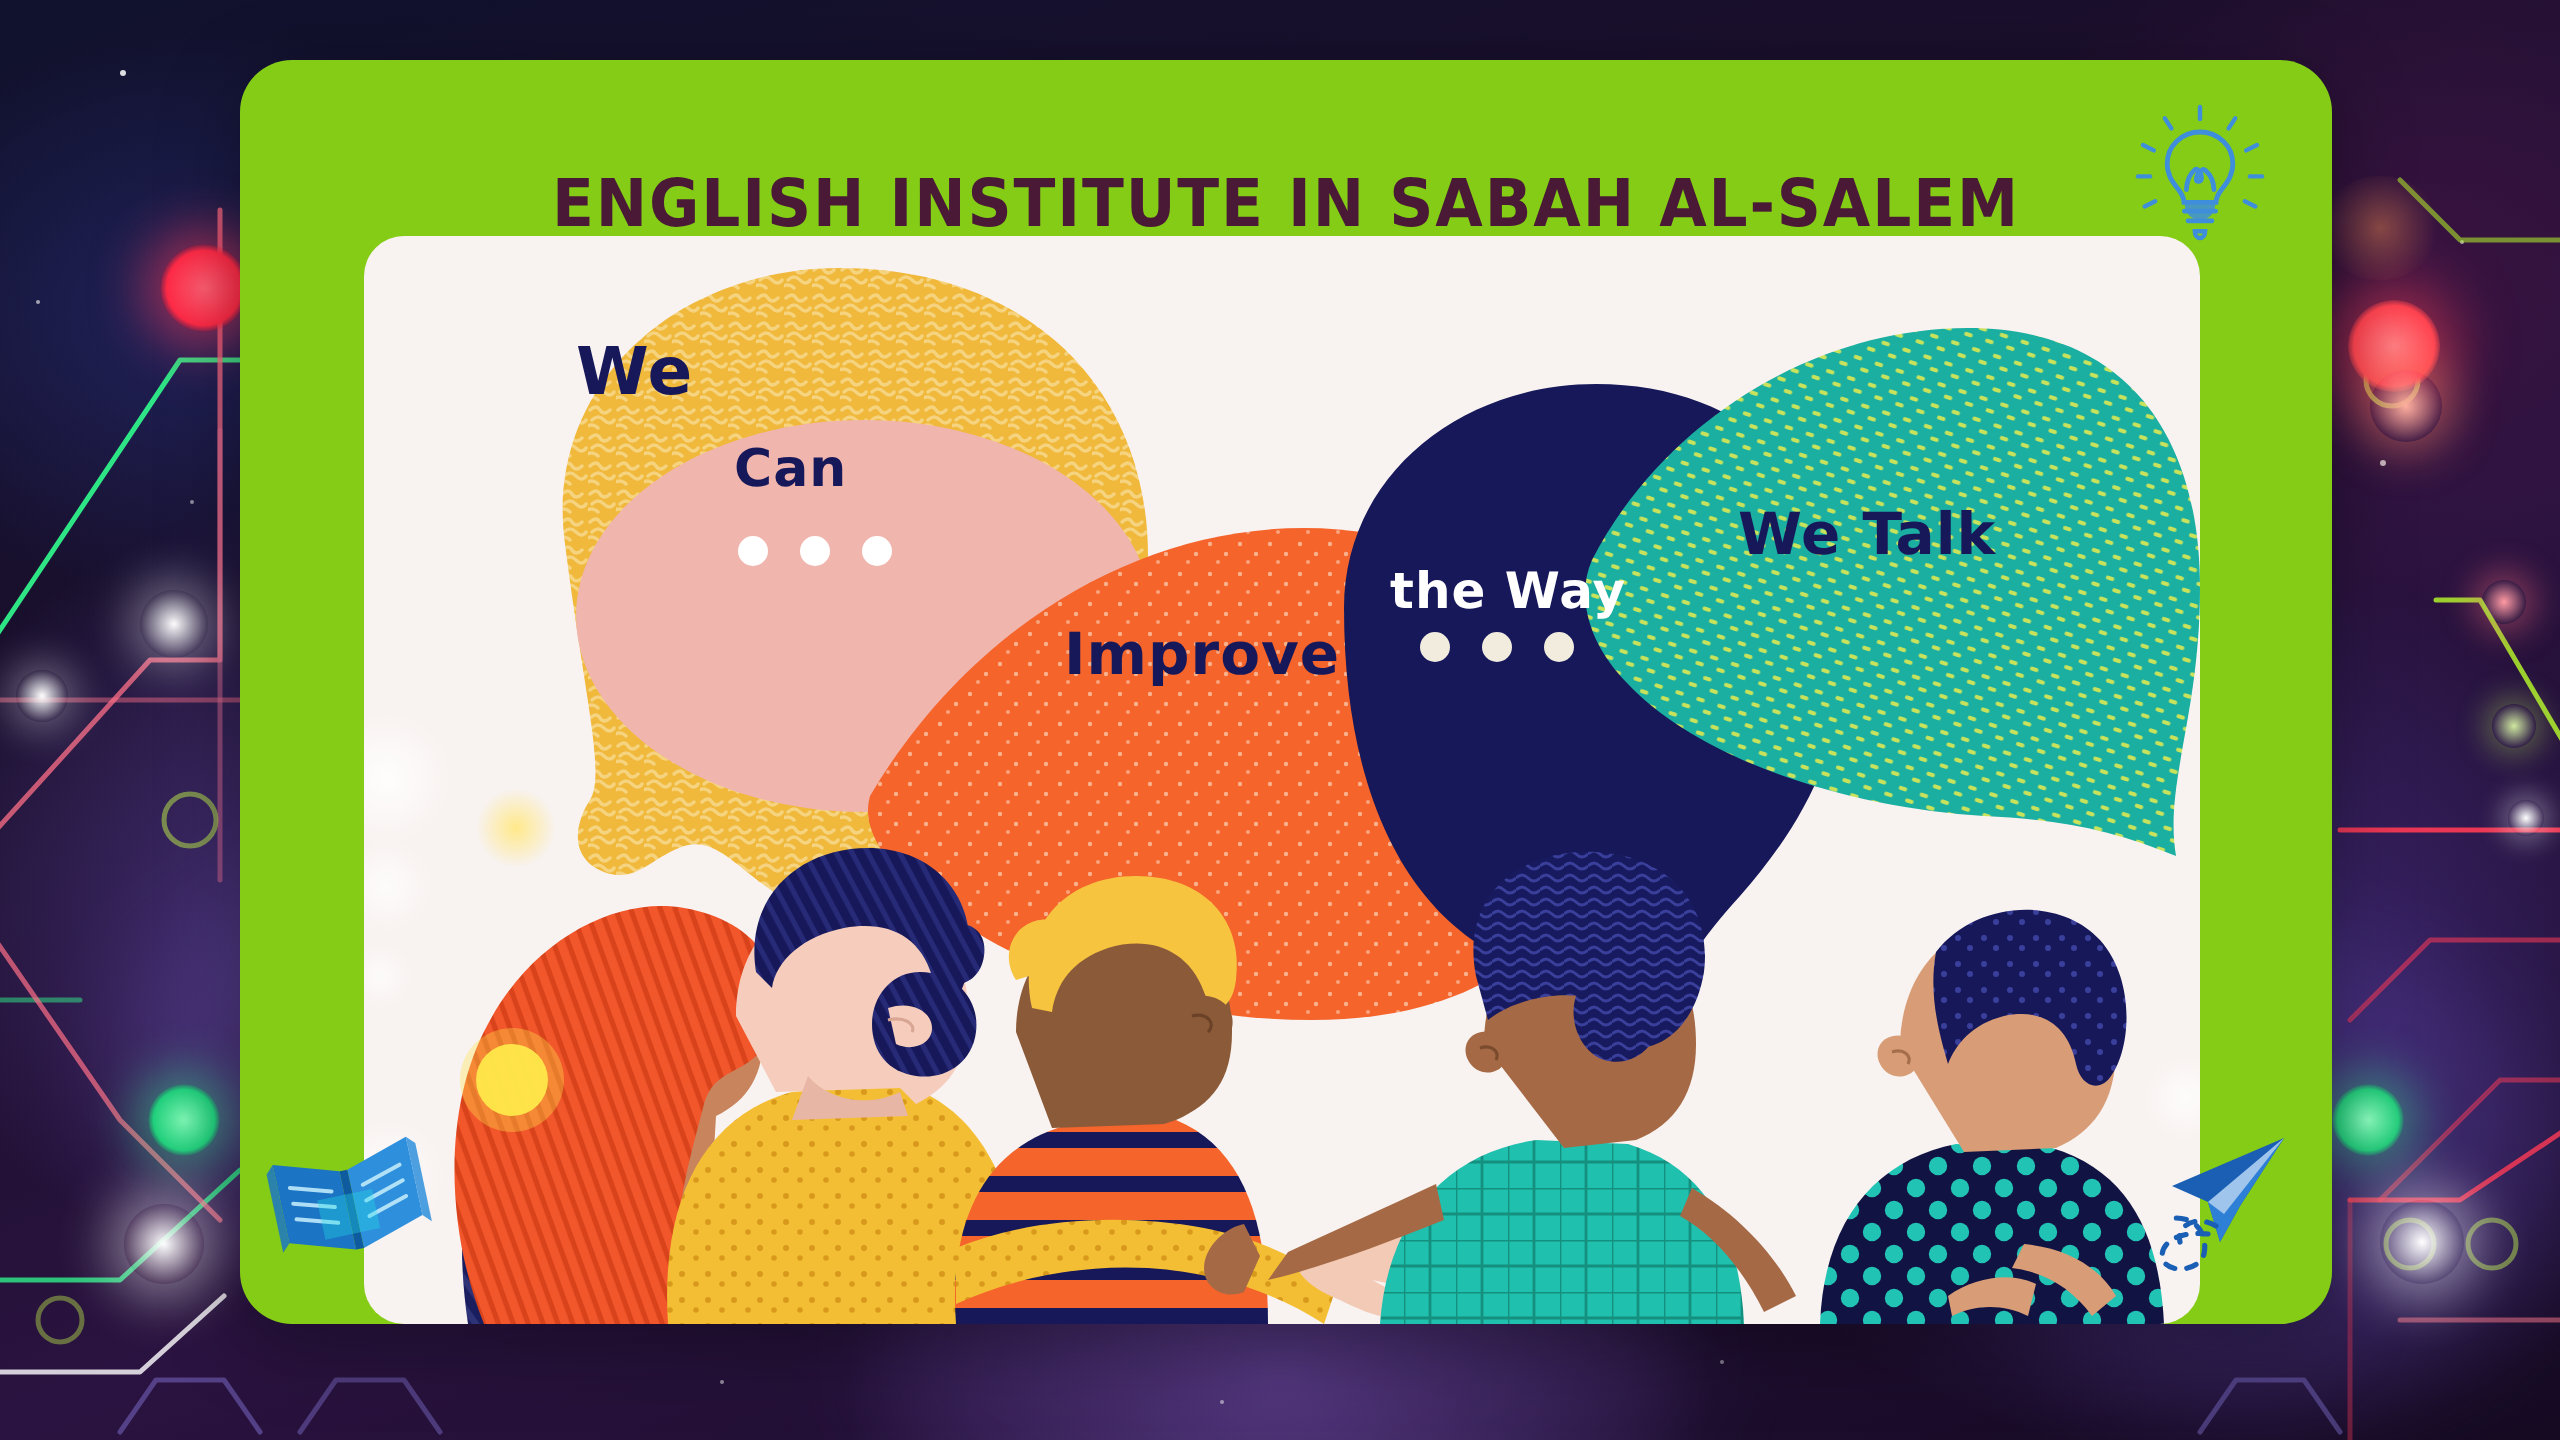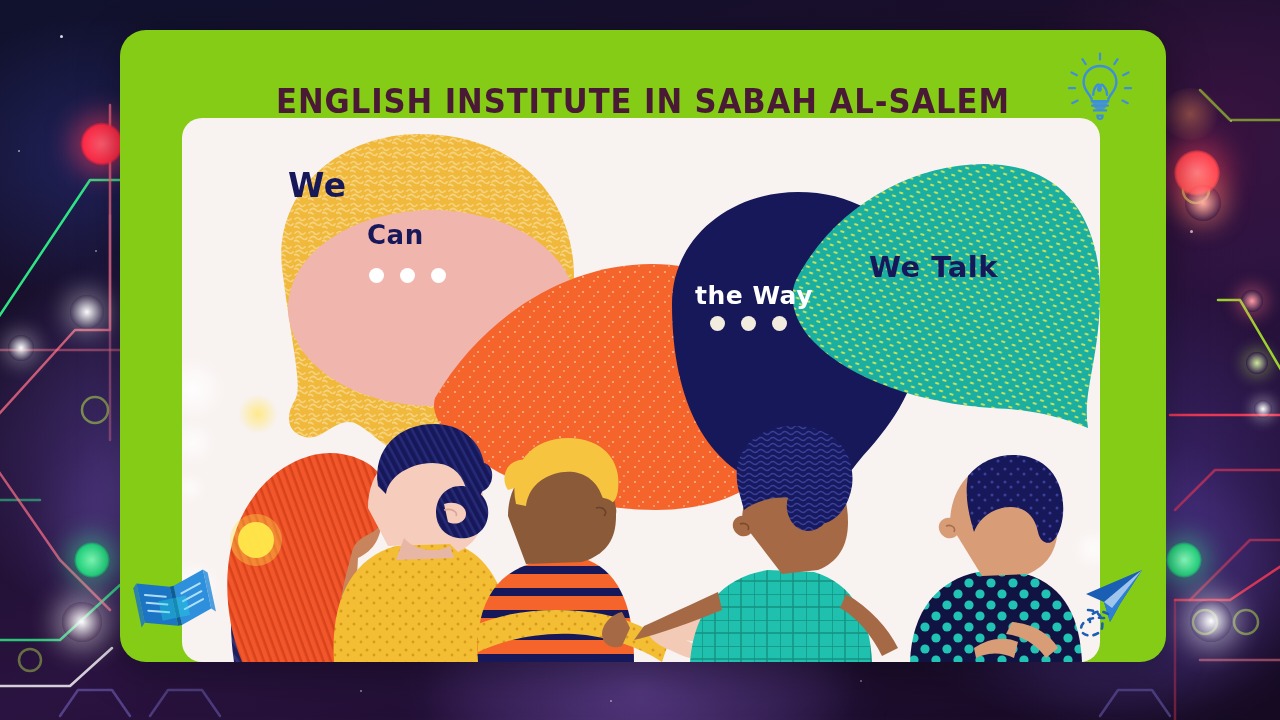--- a/index.html
+++ b/index.html
@@ -258,20 +258,21 @@
 
     <div class="bub-label" style="left:78px;top:48px;font-size:33px;color:#16185A;margin-left:28px;">We</div>
 
     <div class="bub-label" style="left:185px;top:102px;font-size:26px;color:#16185A;">Can</div>
     <div class="dots" style="left:187px;top:150px;">
       <i style="background:#ffffff;"></i>
         <i style="background:#ffffff;"></i>
         <i style="background:#ffffff;"></i>
     </div>
 
+    <div class="bub-label" style="left:350px;top:192px;font-size:29px;color:#16185A;">Improve</div>
 
     <div class="bub-label" style="left:513px;top:163px;font-size:25px;color:#ffffff;">the Way</div>
     <div class="dots" style="left:528px;top:198px;">
       <i style="background:#f2ecdf;"></i>
         <i style="background:#f2ecdf;"></i>
         <i style="background:#f2ecdf;"></i>
     </div>
 
     <div class="bub-label" style="left:687px;top:132px;font-size:29px;color:#16185A;text-align:right;">We Talk</div>
 

